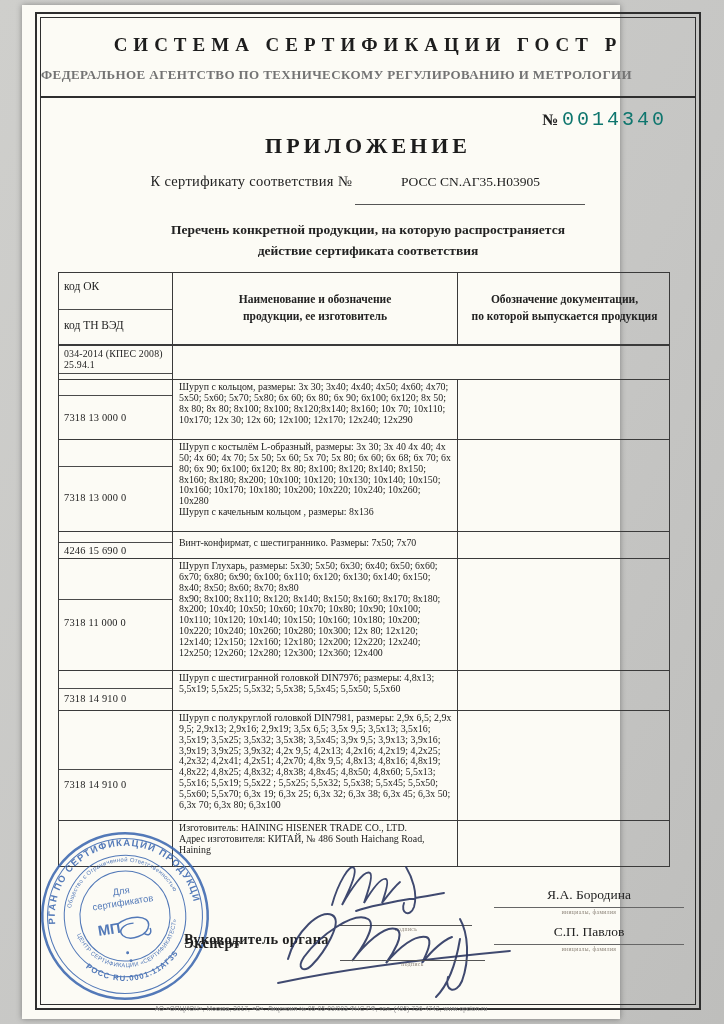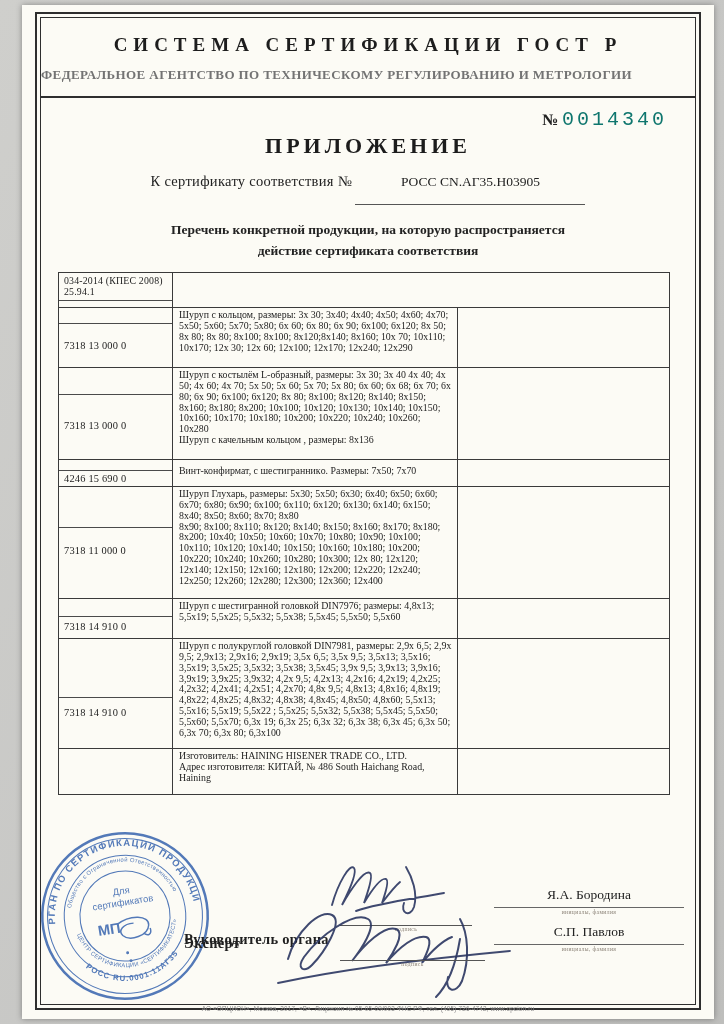--- a/index.html
+++ b/index.html
@@ -1,20 +1,20 @@
 <!DOCTYPE html>
 <html><head>
 <meta charset="utf-8">
 <style>
   * { margin:0; padding:0; box-sizing:border-box; }
   html,body { width:724px; height:1024px; }
   body { background:#c9c9c6; font-family:"Liberation Serif","DejaVu Serif",serif; color:#222; }
   .stage { position:relative; width:724px; height:1024px; overflow:hidden;
            background:linear-gradient(120deg,#cfcfcc 0%,#c6c6c4 60%,#bebebc 100%); }
-  .page { position:absolute; left:22px; top:5px; width:692px; height:1014px;
+  .page { position:absolute; left:22px; top:5px; width:598px; height:1014px;
           background:#fcfbf5; box-shadow:0 0 6px rgba(0,0,0,.35); }
   .frame { position:absolute; left:13px; top:7px; width:666px; height:998px; border:2px solid #2e2e2e; }
   .frame-inner { position:absolute; inset:3px; border:1px solid #2e2e2e; overflow:hidden; }
 
   
   .sys-title { margin-top:16px; text-align:center; font-weight:bold; font-size:19px; letter-spacing:6px; color:#1d1d1d; }
   .agency { margin-top:11px; text-align:left; font-weight:bold; font-size:13px; letter-spacing:.4px; color:#737373; }
   .head-rule { margin-top:13px; border-top:2px solid #2e2e2e; }
   .number-row { margin-top:10px; padding-right:28px; text-align:right; }
   .num-prefix { font-size:16px; font-weight:bold; color:#222; }
@@ -80,20 +80,35 @@
 
         <div class="cert-line">
           <span class="cert-label">К сертификату соответствия №</span>
           <span class="cert-value">РОСС CN.АГ35.Н03905</span>
         </div>
 
         <div class="subtitle">Перечень конкретной продукции,  на которую распространяется
 действие сертификата соответствия</div>
 
         <div class="ctable">
+          <div class="trow hdr thead">
+            <div class="c1">
+              <div class="h-c1top">код ОК</div>
+              <div class="c1-div" style="top:36px"></div>
+              <div class="h-c1bot">код ТН ВЭД</div>
+            </div>
+            <div class="c2">
+              <div class="h-center">Наименование и обозначение
+продукции, ее изготовитель</div>
+            </div>
+            <div class="c3">
+              <div class="h-center">Обозначение документации,
+по которой выпускается продукция</div>
+            </div>
+          </div>
 
           <div class="trow row1">
             <div class="c1">
               <div class="cellcode r1code">034-2014 (КПЕС 2008)
 25.94.1</div>
               <div class="c1-div" style="top:27px"></div>
             </div>
             <div class="c2">
                 <div class="cellname"></div>
               </div>

